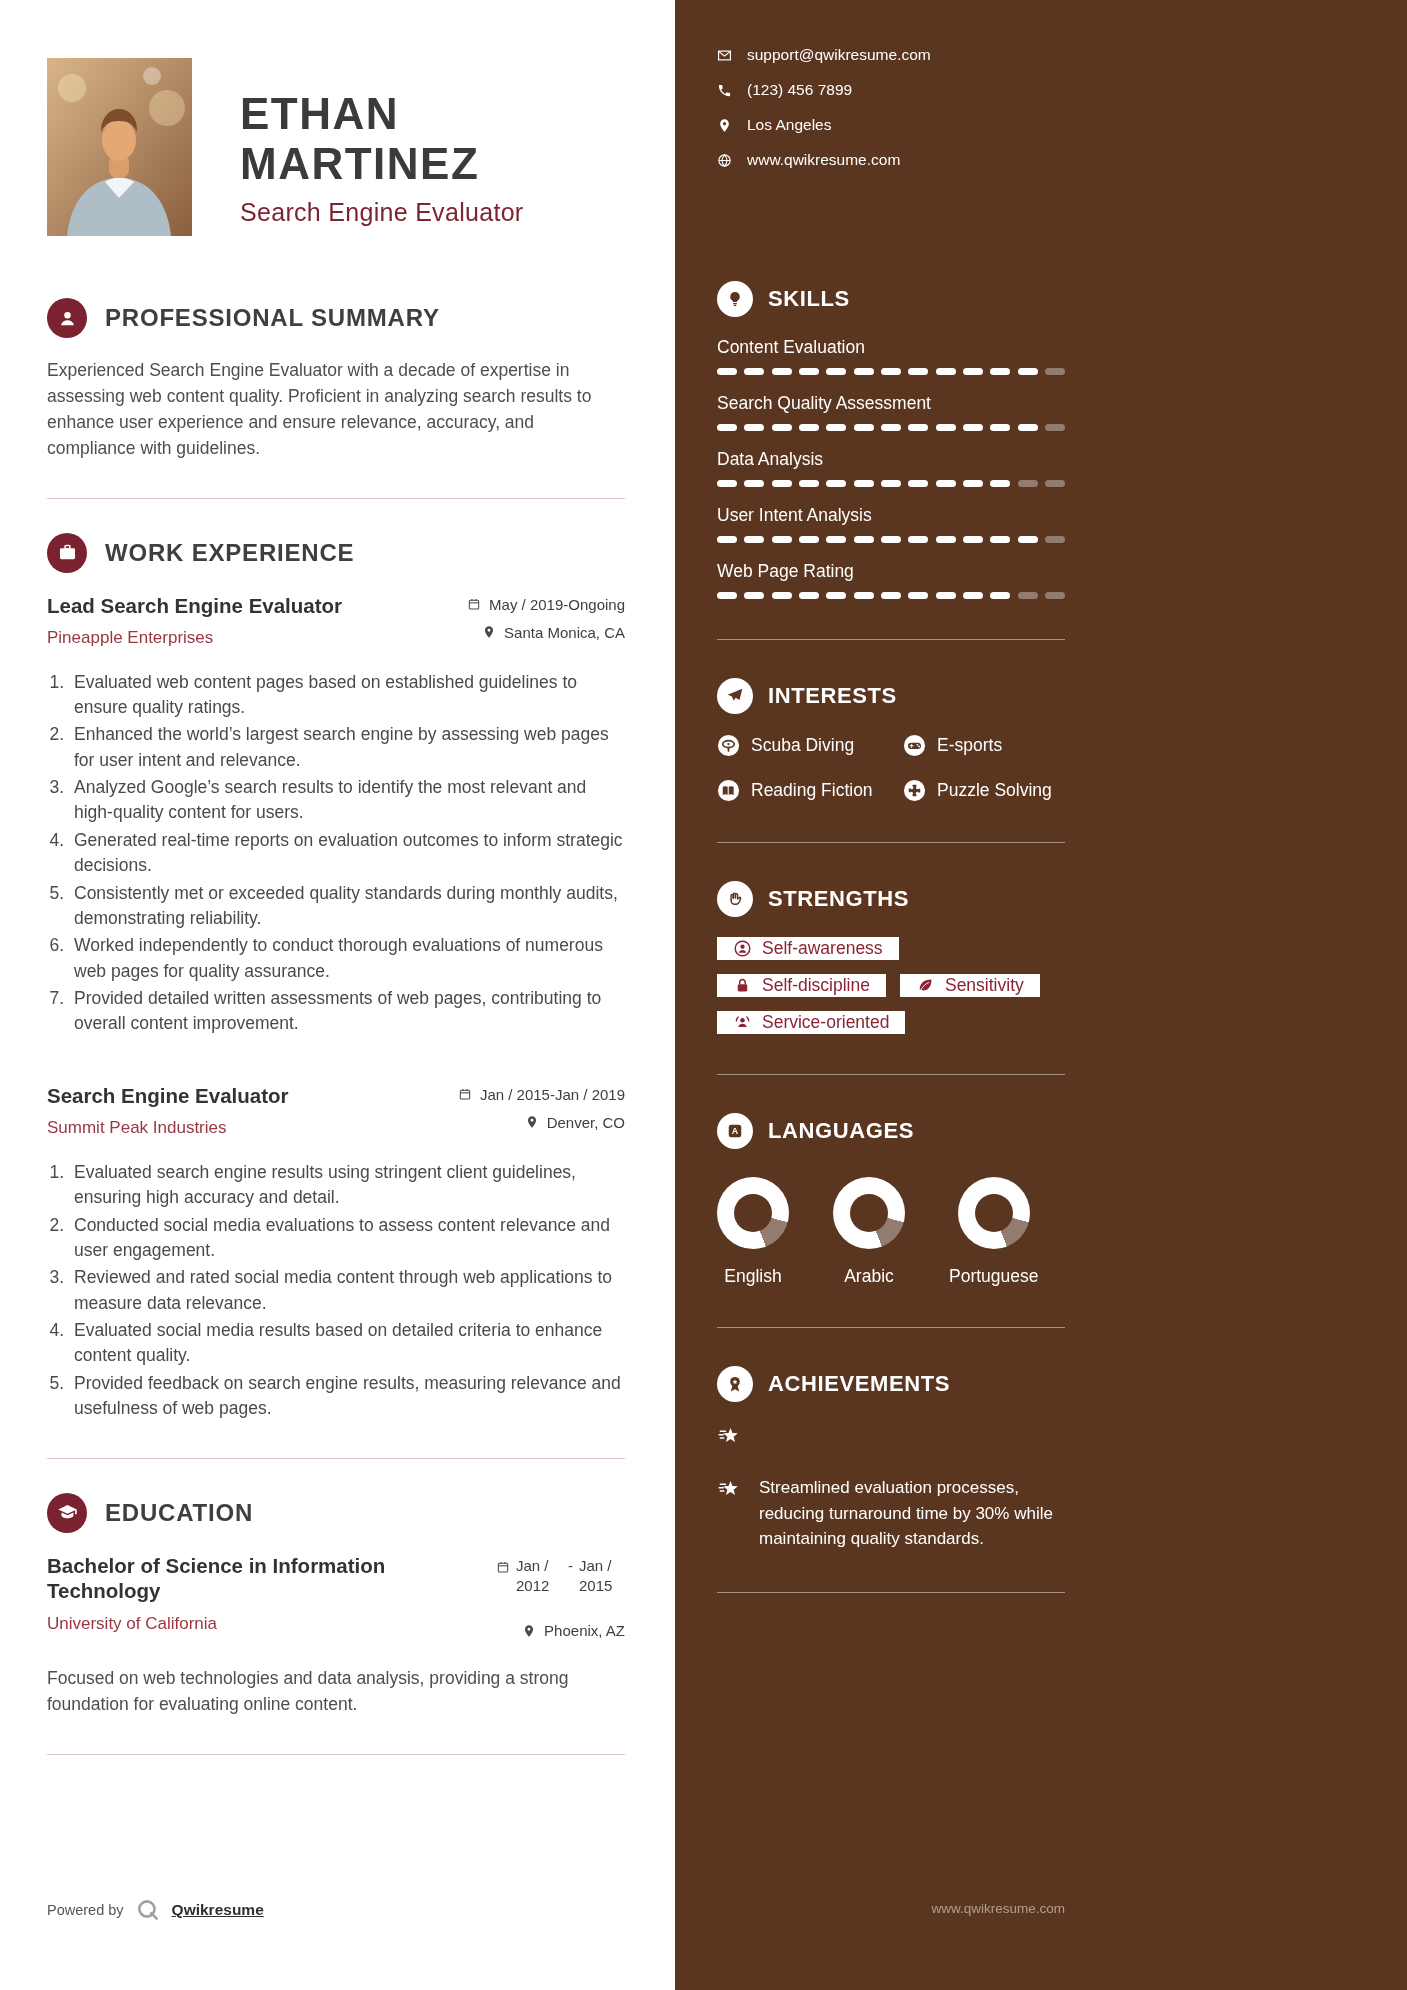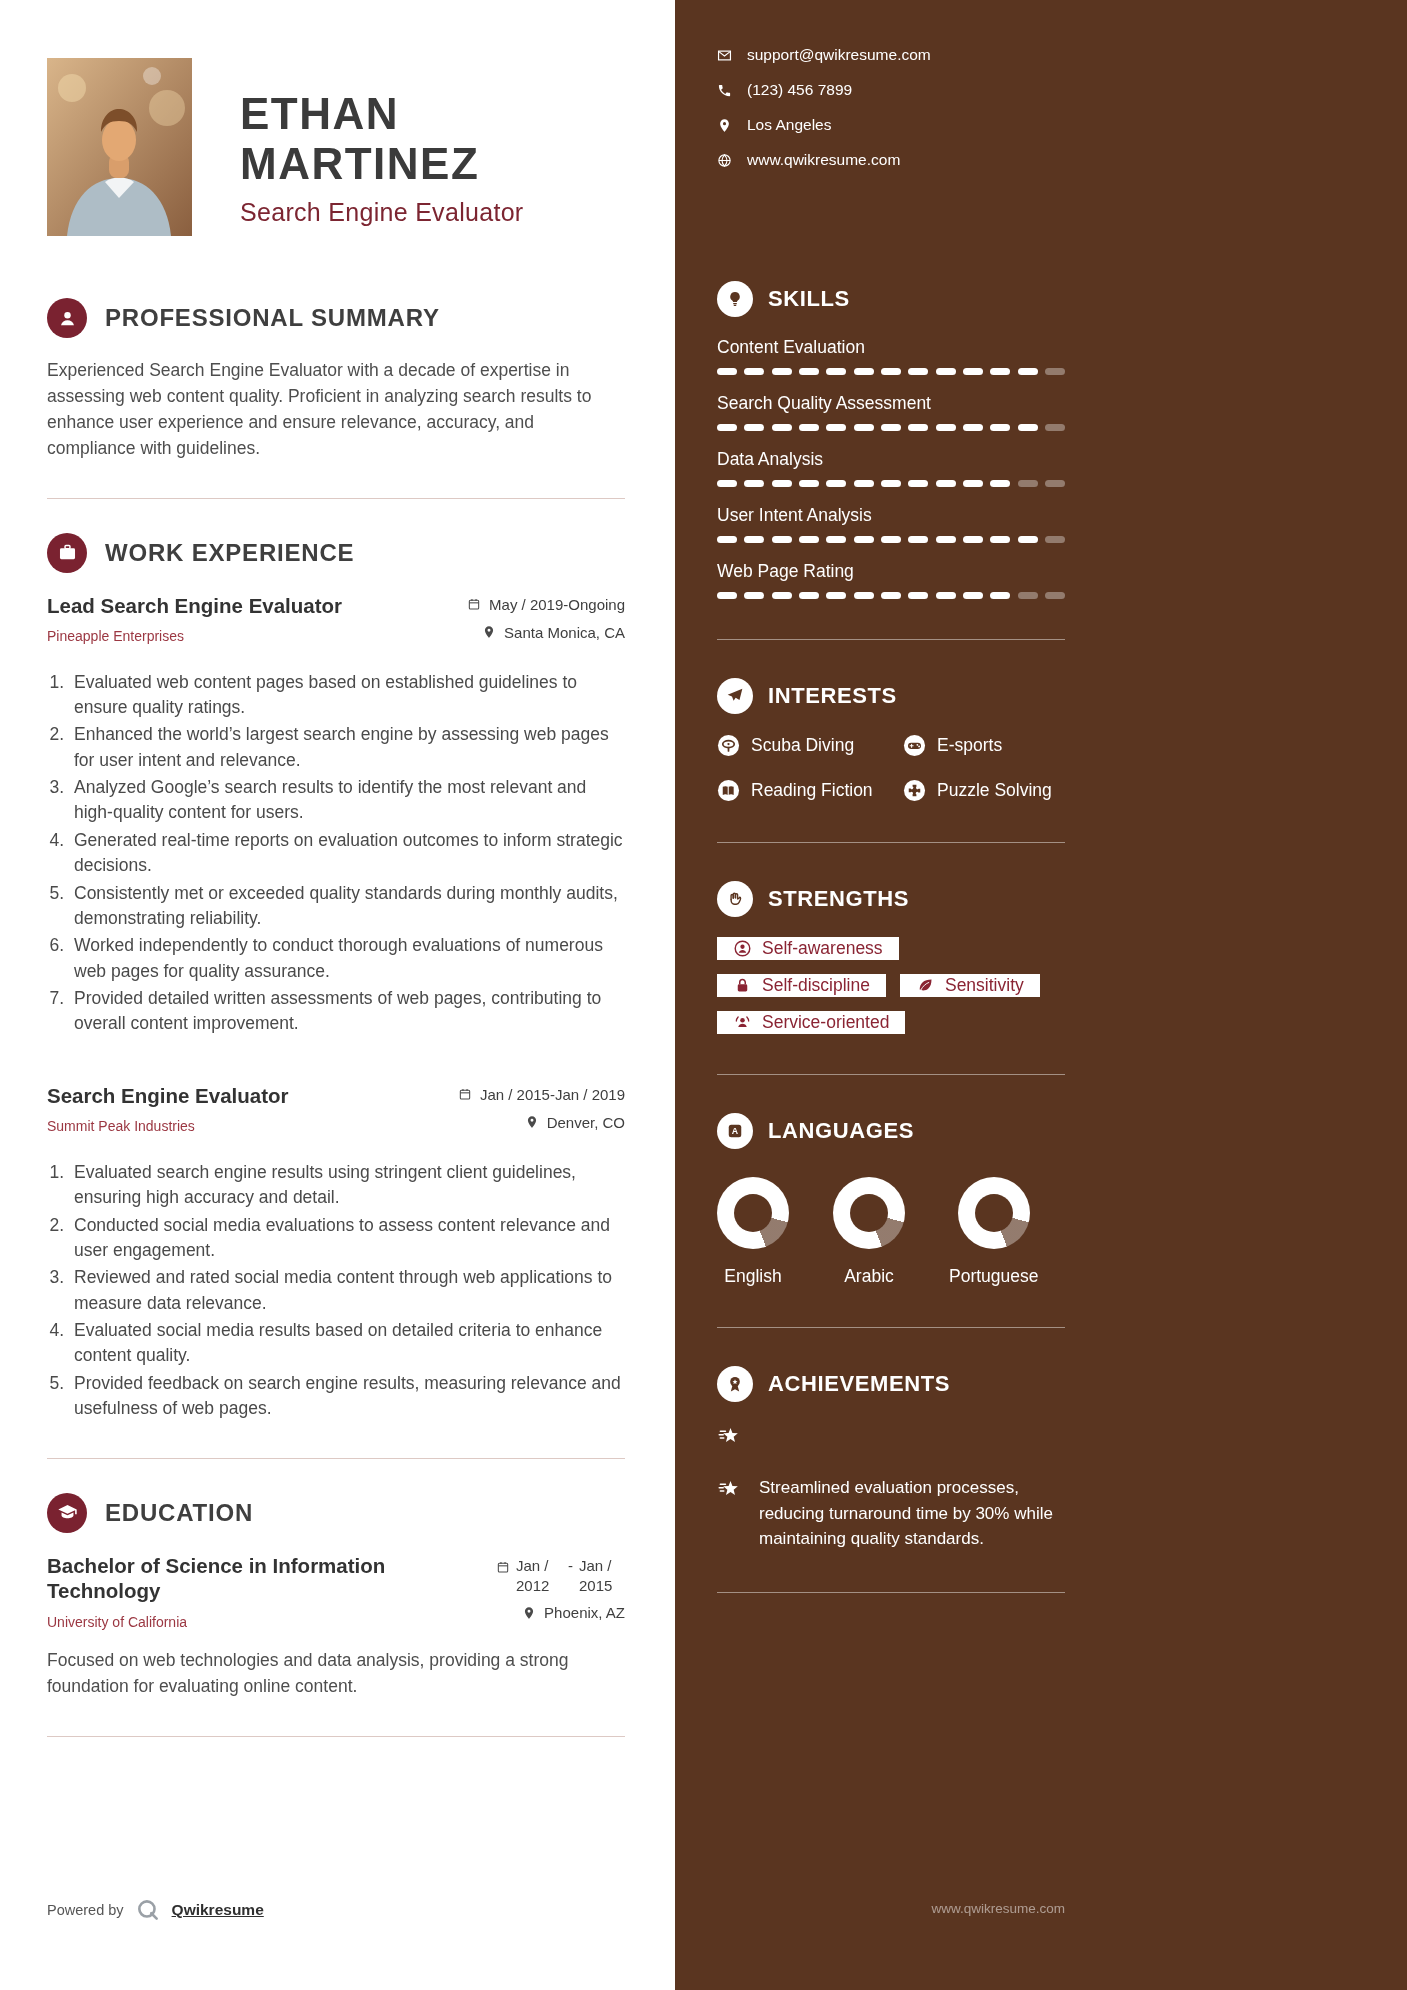--- a/index.html
+++ b/index.html
@@ -41,21 +41,21 @@
   .badge svg{width:21px;height:21px;}
   .sec-head h2{margin:0;font-size:24px;font-weight:bold;color:#3F3F3F;letter-spacing:.8px;}
   .bodytext{margin:0;font-size:17.5px;line-height:1.48;color:#4E4E4E;}
   .div{border:none;border-top:1px solid #DDC9C4;margin:36px 0 34px;}
 
   .job{margin-top:4px;}
   .job + .job{margin-top:46px;}
   .job-head{display:flex;justify-content:space-between;}
   .job-title{font-size:20.5px;font-weight:bold;color:#333;line-height:1.25;}
   .degree{width:345px;}
-  .company{font-size:14px;color:var(--accent);margin-top:10px;}
+  .company{font-size:17px;color:var(--accent);margin-top:10px;}
   .job-meta{flex:none;text-align:right;font-size:15px;color:#3F3F3F;padding-top:3px;}
   .meta-row{display:flex;justify-content:flex-end;align-items:center;gap:8px;margin-bottom:11px;}
   .meta-row svg{width:14px;height:14px;color:#4A4A4A;flex:none;}
   .edu-date{display:flex;align-items:flex-start;gap:6px;}
   .edu-date svg{width:14px;height:14px;color:#4A4A4A;margin-top:4px;}
   .edu-part{width:46px;line-height:1.35;text-align:left;}
   .edu-sep{line-height:1.35;}
   ol.bullets{margin:18px 0 0;padding-left:22px;font-size:17.5px;line-height:1.45;color:var(--body);}
   ol.bullets li{padding-left:5px;margin-bottom:2px;}
 
@@ -251,21 +251,21 @@
           <div class="edu-date">
             <svg viewBox="0 0 24 24">
                 <rect x="4" y="5.5" width="16" height="15" rx="1.8" fill="none" stroke="currentColor" stroke-width="1.8"></rect>
                 <path d="M4 10h16" stroke="currentColor" stroke-width="1.8"></path>
                 <path d="M8.5 3.5v3.5M15.5 3.5v3.5" stroke="currentColor" stroke-width="1.8"></path>
               </svg>
             <span class="edu-part">Jan / 2012</span>
             <span class="edu-sep">-</span>
             <span class="edu-part">Jan / 2015</span>
           </div>
-          <div class="meta-row" style="margin-top:8px">
+          <div class="meta-row" style="margin-top:26px">
             <svg viewBox="0 0 24 24" fill="currentColor">
                 <path d="M12 2C8.1 2 5 5.1 5 9c0 5.2 7 13 7 13s7-7.8 7-13c0-3.9-3.1-7-7-7zm0 9.5A2.5 2.5 0 1112 6.5a2.5 2.5 0 010 5z"></path>
               </svg>
             <span>Phoenix, AZ</span>
           </div>
         </div>
       </div>
       <p class="bodytext" style="margin-top:16px">Focused on web technologies and data analysis, providing a strong foundation for evaluating online content.</p>
     </article>
   </section>

